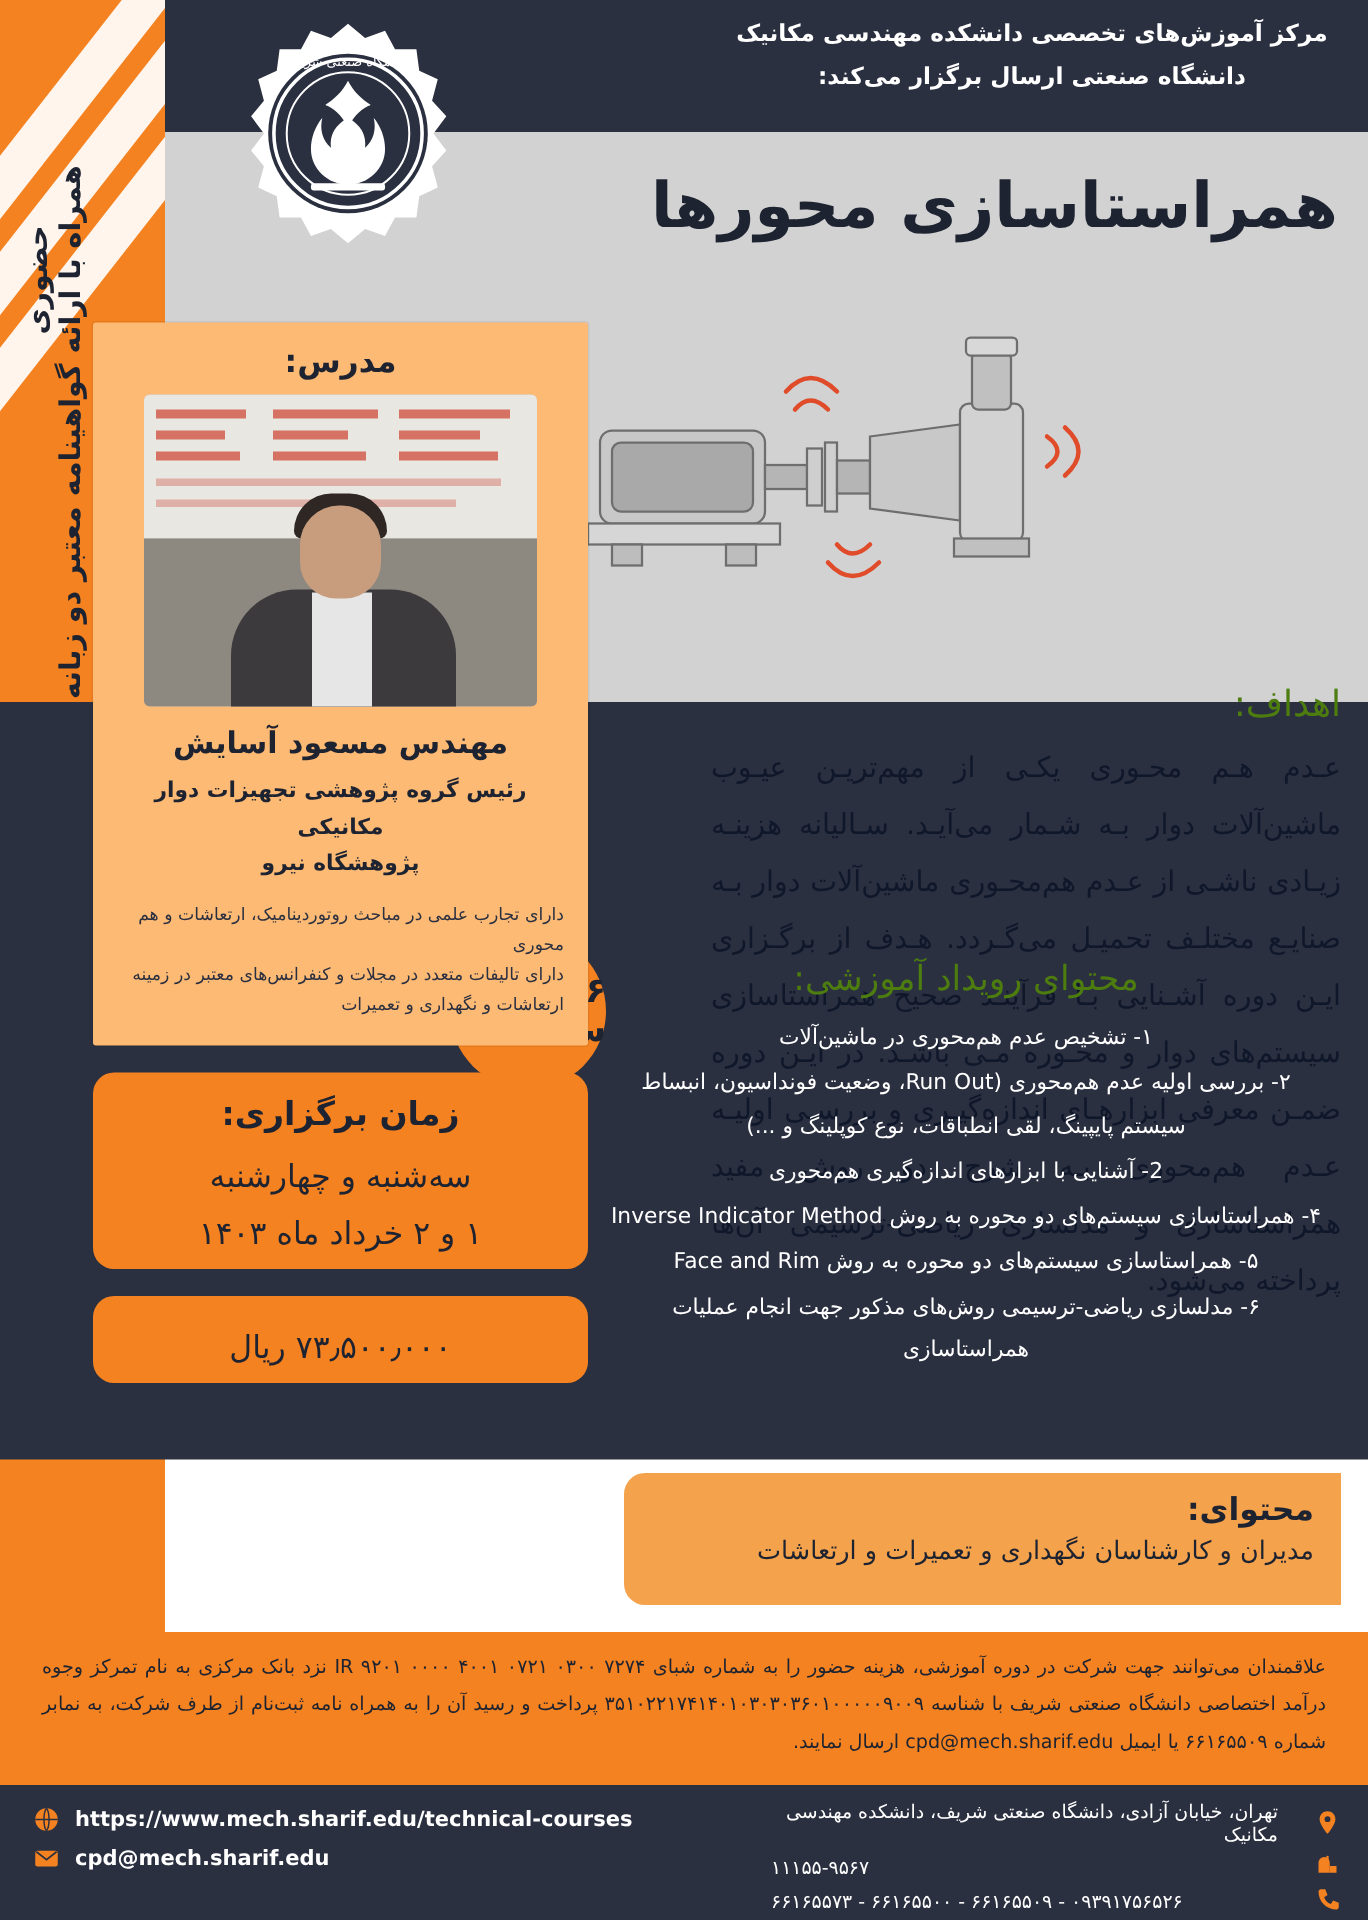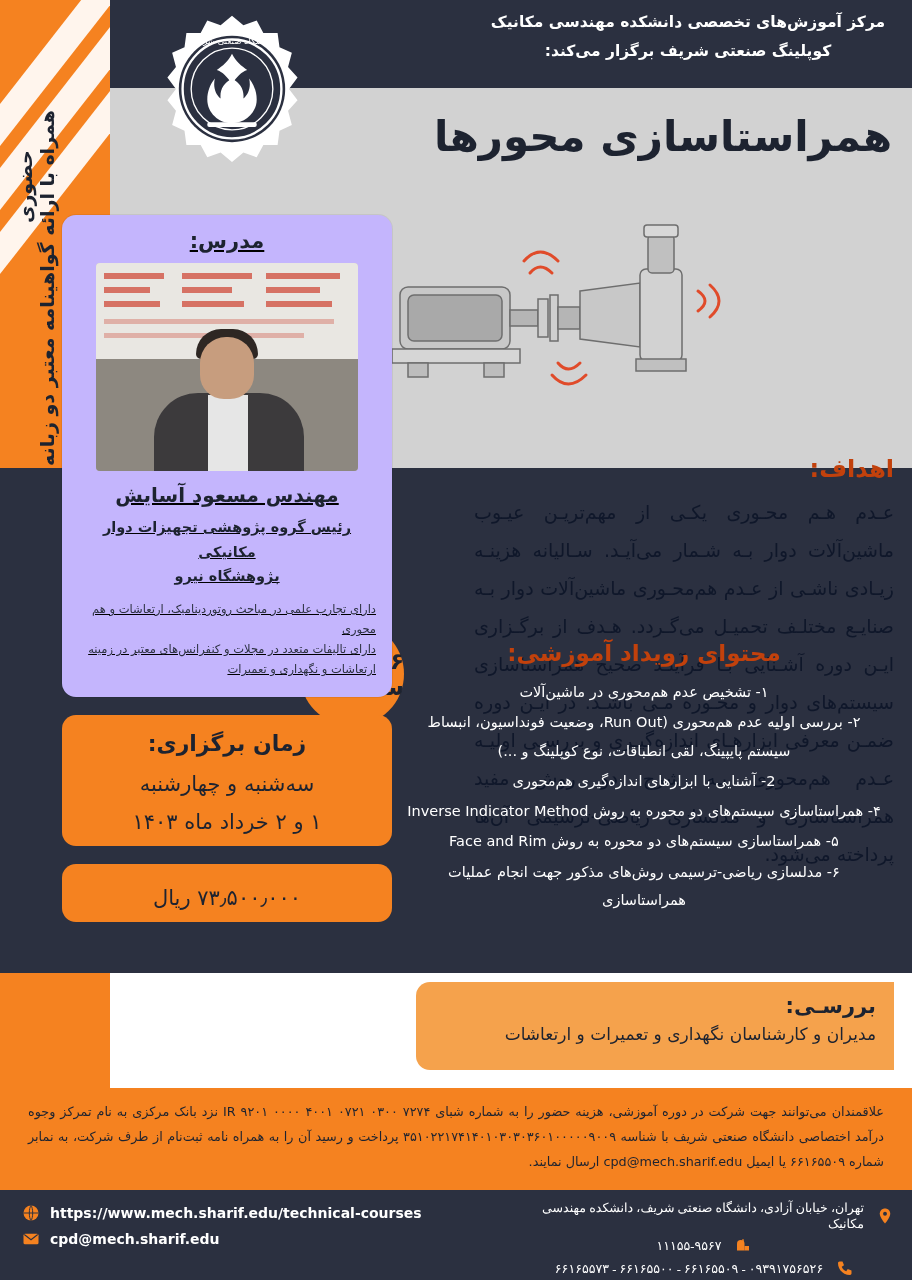--- a/index.html
+++ b/index.html
@@ -65,24 +65,23 @@
     height:1000px;
   }
   .strip-vtext span { display:block; }
   .strip-vtext .v1 { margin-bottom:40px; }
 
   
   .left-col {
     position:absolute; top:215px; left:62px; width:330px;
   }
   .card {
-    background:#c4b5fd; border-radius:14px; padding:14px 16px 18px;
+    background:#fdba74; border-radius:2px; padding:14px 16px 18px;
     box-shadow:0 0 0 1px rgba(0,0,0,.06);
     margin-bottom:18px;
-    text-decoration:underline;
   }
   .card-title {
     text-align:center; font-size:21px; font-weight:bold; color:#1d2330;
     direction:rtl; margin-bottom:10px;
   }
   .photo {
     width:262px; height:208px; margin:0 auto 12px; border-radius:4px;
     background:linear-gradient(#c9c3bb,#b8b2aa);
     position:relative; overflow:hidden;
   }
@@ -138,21 +137,21 @@
   
   .dark-right {
     position:absolute; top:468px; left:0; width:912px; height:505px;
     background:#2b3040;
   }
   .goals {
     position:absolute; top:455px; right:18px; width:420px; direction:rtl; text-align:right;
     color:#ffffff;
   }
   .sec-title {
-    font-size:24px; font-weight:bold; color:#c2410c; margin-bottom:10px;
+    font-size:24px; font-weight:normal; color:#4d7c0f; margin-bottom:10px;
   }
   .goals p {
     font-size:19px; line-height:2.0; text-align:justify; color:#0f172a;
   }
   .content-box {
     position:absolute; top:640px; right:28px; width:480px; direction:rtl; text-align:center;
     color:#ffffff;
   }
   .content-box .sec-title { font-size:23px; margin-bottom:12px; }
   .content-box ol { list-style:none; }
@@ -190,38 +189,38 @@
     background:#2b3040; color:#ffffff;
   }
   .footer-left {
     position:absolute; top:14px; left:22px; width:470px; direction:ltr; text-align:left;
   }
   .footer-left .row { display:flex; align-items:center; gap:10px; margin-bottom:8px; }
   .footer-left .txt { font-size:14px; font-weight:bold; color:#ffffff; }
   .footer-right {
     position:absolute; top:10px; right:18px; width:380px; direction:rtl; text-align:right;
   }
-  .footer-right .row { display:flex; align-items:center; justify-content:center; gap:12px; margin-bottom:5px;font-family:Liberation Serif, serif; }
+  .footer-right .row { display:flex; align-items:center; justify-content:space-between; gap:24px; margin-bottom:5px; }
   .footer-right .txt { font-size:12.6px; color:#ffffff; }
   .fi { width:18px; height:18px; color:#f58220; display:inline-block; flex:0 0 18px; }
 
   svg { display:block; }
 </style>
 </head>
 <body>
 
 <div class="poster">
 
   <div class="grey-panel"></div>
 
   <div class="top-dark"></div>
 
   <div class="header-text">
     <div>مرکز آموزش‌های تخصصی دانشکده مهندسی مکانیک</div>
-    <div>کوپلینگ صنعتی شریف برگزار می‌کند:</div>
+    <div>دانشگاه صنعتی ارسال برگزار می‌کند:</div>
   </div>
 
   <div class="logo-wrap">
     <svg class="logo-circle" viewBox="0 0 160 160">
       <g fill="#ffffff">
         <path d="M80 4 L92 14 L106 9 L113 22 L128 22 L130 37 L143 43 L139 58 L149 69 L140 81 L149 93 L139 104 L143 119 L130 125 L128 140 L113 140 L106 153 L92 148 L80 158 L68 148 L54 153 L47 140 L32 140 L30 125 L17 119 L21 104 L12 93 L21 81 L12 69 L21 58 L17 43 L30 37 L32 22 L47 22 L54 9 L68 14 Z"></path>
       </g>
       <circle cx="80" cy="81" r="56" fill="#2b3040"></circle>
       <circle cx="80" cy="81" r="52" fill="none" stroke="#ffffff" stroke-width="2.5"></circle>
       <circle cx="80" cy="81" r="43" fill="none" stroke="#ffffff" stroke-width="1.4"></circle>
@@ -296,21 +295,21 @@
       <li>۱-  تشخیص عدم هم‌محوری در ماشین‌آلات</li>
       <li>۲-  بررسی اولیه عدم هم‌محوری (Run Out، وضعیت فونداسیون، انبساط سیستم پایپینگ، لقی انطباقات، نوع کوپلینگ و ...)</li>
       <li>2-  آشنایی با ابزارهای اندازه‌گیری هم‌محوری</li>
       <li>۴-  همراستاسازی سیستم‌های دو محوره به روش Inverse Indicator Method</li>
       <li>۵-  همراستاسازی سیستم‌های دو محوره به روش Face and Rim</li>
       <li>۶-  مدلسازی ریاضی-ترسیمی روش‌های مذکور جهت انجام عملیات همراستاسازی</li>
     </ol>
   </div>
 
   <div class="audience">
-    <div class="at">بررسـی:</div>
+    <div class="at">محتوای:</div>
     <div class="ad">مدیران و کارشناسان نگهداری و تعمیرات و ارتعاشات</div>
   </div>
 
   <div class="left-col">
 
     <div class="card">
       <div class="card-title">مدرس:</div>
       <div class="photo">
         <div class="board">
           <i style="left:8px;  top:10px; width:60px; height:6px;"></i>

